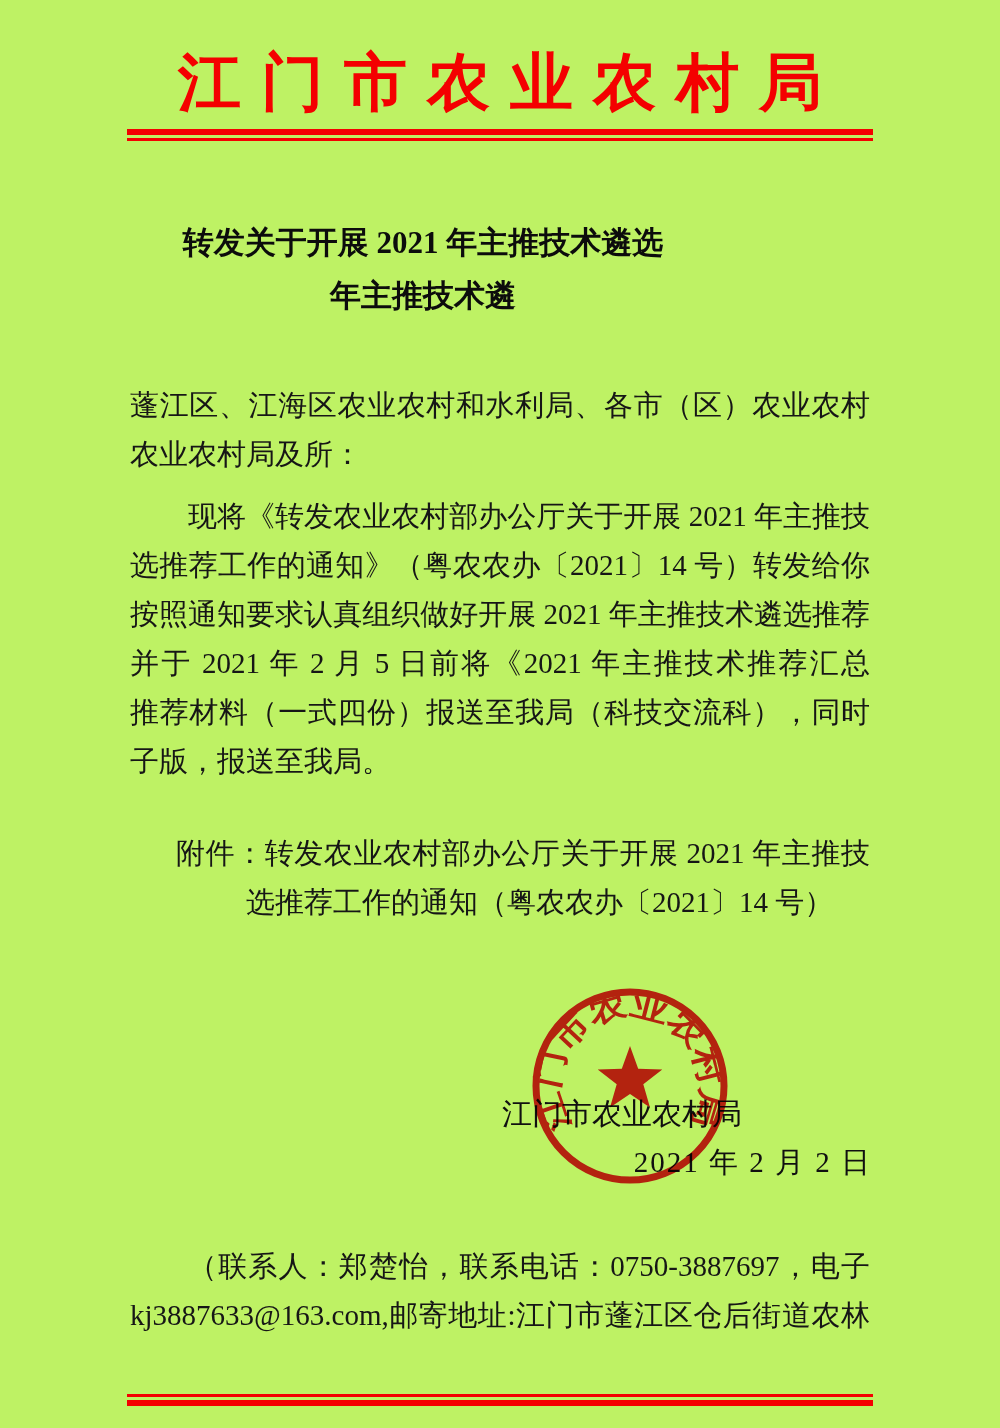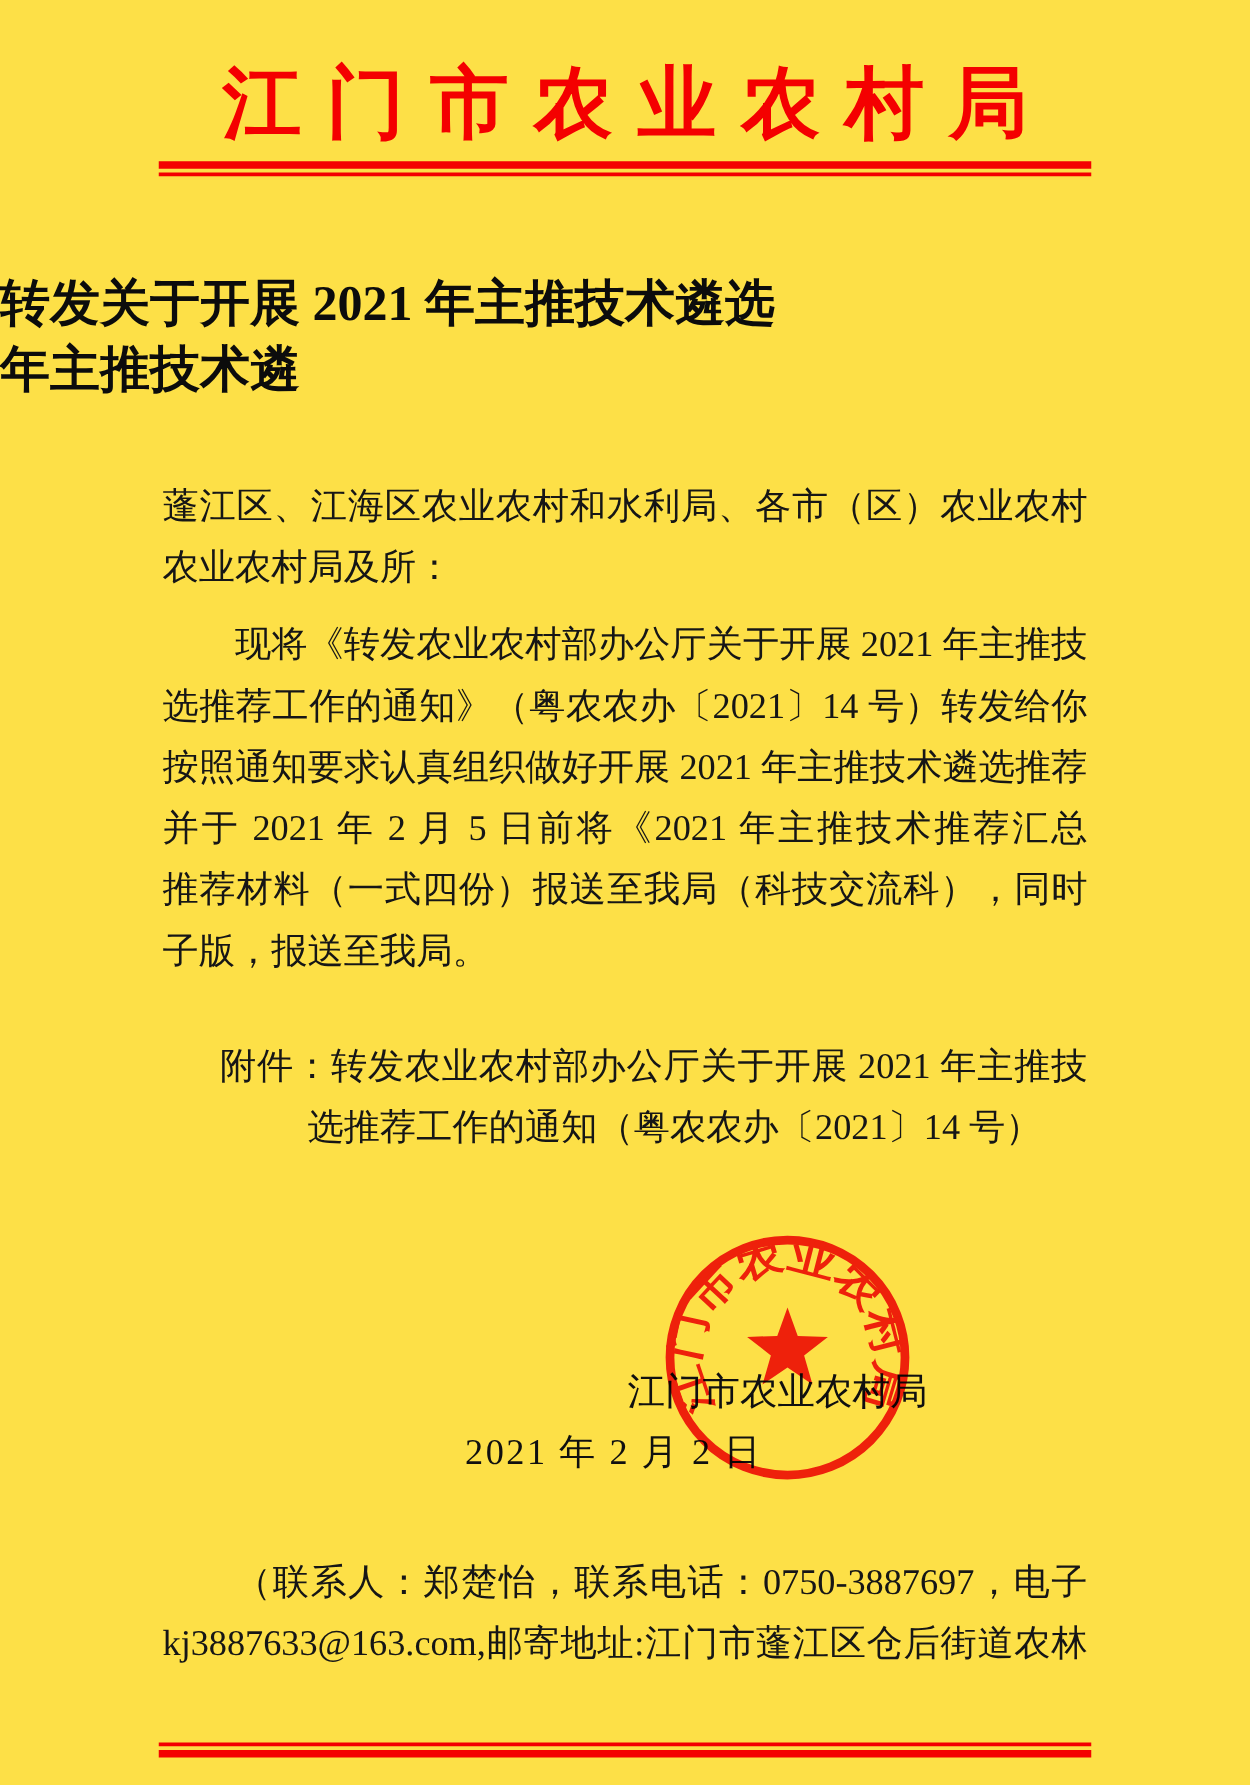--- a/index.html
+++ b/index.html
@@ -4,21 +4,21 @@
 <style>
   :root{
     --red:#f40000;
     --seal-red:#ef1414;
     --ink:#161616;
   }
   html,body{margin:0;padding:0;background:#ffffff;}
   .page{
     position:relative;
     width:1000px;height:1428px;
-    background:#fde047;
+    background:#bef264;
     overflow:hidden;
     font-family:"Liberation Serif","DejaVu Serif",serif;
     color:var(--ink);
   }
   
   .agency-header{
     position:absolute;top:40px;left:0;width:1000px;
     margin:0;text-align:center;
     font-size:63px;font-weight:900;
     line-height:86px;
@@ -30,21 +30,21 @@
   .rule{position:absolute;left:127px;width:746px;}
   .rule-top{top:129px;}
   .rule-bottom{top:1394px;}
   .bar{width:100%;}
   .bar.thick{height:6px;background:var(--red);}
   .bar.thin{height:3px;background:var(--red);}
   .bar.gap{height:3px;background:transparent;}
   
   .doc-title{
     position:absolute;top:216px;left:0;width:846px;
-    font-size:40px;font-weight:bold;
+    text-align:center;font-size:31px;font-weight:bold;
     line-height:53px;color:#0c0c0c;
   }
   
   .text-col{position:absolute;left:130px;width:740px;font-size:29px;}
   .body-text{top:381px;}
   .attach-block{top:829px;}
   .contact-block{top:1242px;}
   .line{height:49px;line-height:49px;overflow:hidden;white-space:nowrap;}
   .attach-block .line,.contact-block .line{height:49px;line-height:49px;}
   .j{text-align:justify;text-align-last:justify;white-space:normal;}
@@ -53,21 +53,21 @@
   .att1{padding-left:46px;}
   .att2{padding-left:116px;}
   .c1{padding-left:58px;}
   
   .sig-name{
     position:absolute;top:1092px;left:372px;width:500px;
     text-align:center;font-size:30px;line-height:44px;color:#101010;
   }
   .sig-date{
     position:absolute;top:1140px;left:372px;width:500px;
-    text-align:left;font-size:29px;line-height:44px;color:#101010;
+    text-align:right;font-size:29px;line-height:44px;color:#101010;
     letter-spacing:2px;
   }
   
   .seal{
     position:absolute;left:528px;top:984px;width:204px;height:204px;
     mix-blend-mode:multiply;opacity:.93;
   }
   .seal text{
     font-family:"Liberation Serif","DejaVu Serif",serif;
     font-size:31px;font-weight:bold;fill:var(--seal-red);

